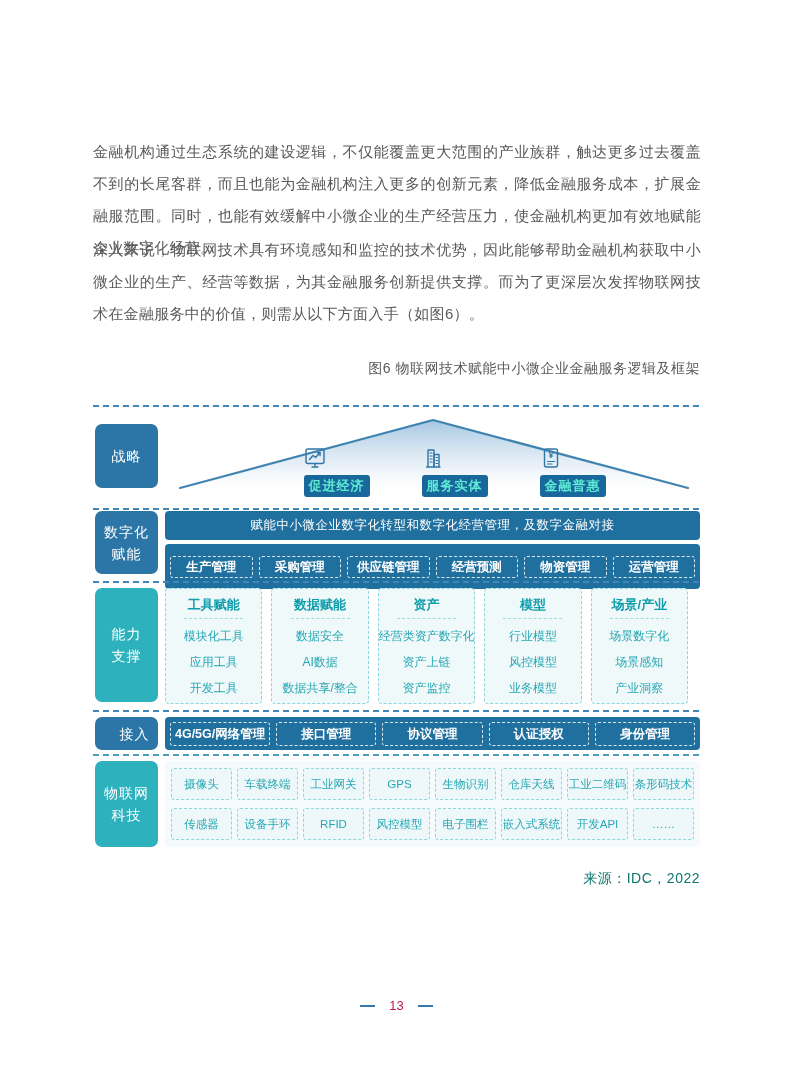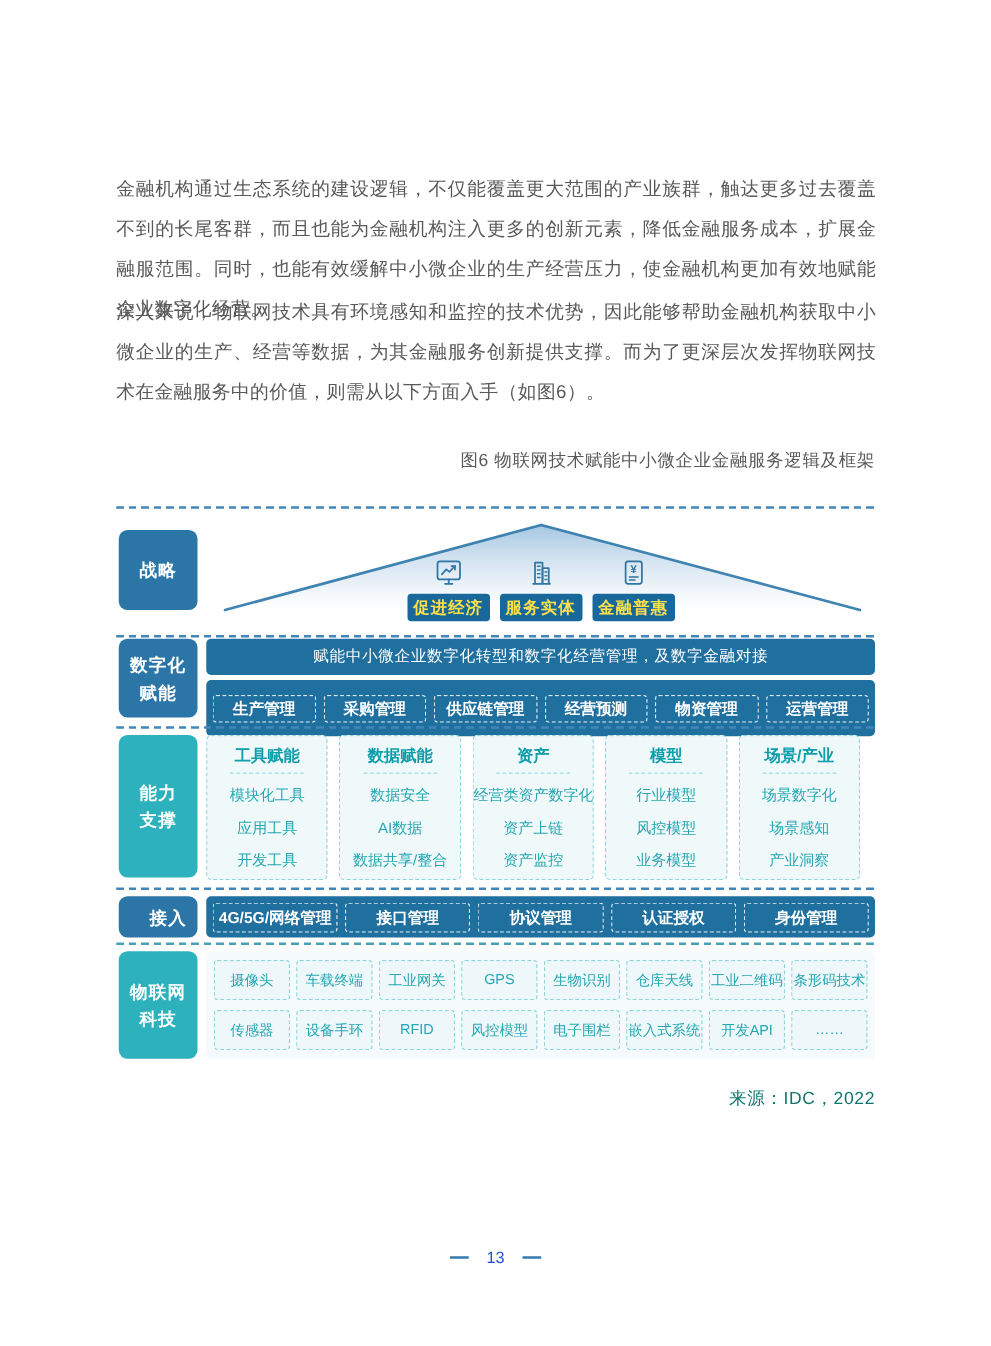--- a/index.html
+++ b/index.html
@@ -16,31 +16,31 @@
 
   .diagram { position:absolute; left:93px; top:405px; width:607px; height:445px; }
 
   .sep { position:absolute; left:0; width:607px; height:2px;
          background:repeating-linear-gradient(90deg,#4186b8 0 6px,transparent 6px 10px); }
   #sep1 { top:0; } #sep2 { top:103px; } #sep3 { top:176px; } #sep4 { top:305px; }
   #sep5 { top:349px; background:repeating-linear-gradient(90deg,#4aa0b9 0 6px,transparent 6px 10px); }
 
   .row-label { position:absolute; left:2px; width:63px; border-radius:7px;
                display:flex; flex-direction:column; align-items:center; justify-content:center;
-               color:#fff; font-size:14px; font-weight:bold; line-height:22px; letter-spacing:1px; }
+               color:#fff; font-size:14px; font-weight:normal; line-height:22px; letter-spacing:1px; }
   .blue-label { background:#2b76a6; }
   .teal-label { background:#2db1bd; }
 
   #strategy-label { top:19px; height:64px; }
   .triangle-svg { position:absolute; left:72px; top:6px; }
   .strategy-items { position:absolute; left:72px; top:40px; width:535px;
                     display:flex; justify-content:center; align-items:flex-end; gap:8px; }
   .strategy-item { display:flex; flex-direction:column; align-items:center; gap:4px; }
-  .pill { background:#19689b; color:#fde047; font-size:13px; font-weight:bold;
-          padding:2px 5px; border-radius:3px; line-height:18px; letter-spacing:1px; }
+  .pill { background:#19689b; color:#5eead4; font-size:13px; font-weight:bold;
+          padding:2px 5px; border-radius:3px; line-height:18px; letter-spacing:1px;margin-left:44px; }
 
   .blue-bar { position:absolute; left:72px; width:535px; background:#1f6f9f; border-radius:4px; }
   #de-header { top:106px; height:29px; display:flex; align-items:center; justify-content:center;
                color:#fff; font-size:12.5px; letter-spacing:0.5px; }
   #de-label { top:106px; height:63px; }
   #de-cells { top:139px; height:45px; display:flex; align-items:center; padding:0 5px; gap:6px; }
   .wcell { flex:1; border:1px dashed rgba(255,255,255,0.85); border-radius:3px;
            color:#fff; font-size:12.5px; font-weight:600; text-align:center; line-height:20px;
            height:22px; white-space:nowrap; overflow:hidden; }
 
@@ -65,21 +65,21 @@
   .tcell { flex:1; border:1px dashed #8fd6db; border-radius:3px; background:#eef8fa;
            color:#27a7b3; font-size:11.5px; display:flex; align-items:center; justify-content:center;
            white-space:nowrap; overflow:hidden; }
 
   .source-line { position:absolute; left:93px; top:870px; width:607px; text-align:right;
                  font-size:14px; color:#0f766e; letter-spacing:0.5px; }
 
   .footer { position:absolute; left:0; top:998px; width:793px;
             display:flex; align-items:center; justify-content:center; gap:14px; }
   .footer-dash { width:15px; height:2px; background:#3579ad; }
-  .footer-num { font-size:13px; color:#1d4ed8; }
+  .footer-num { font-size:13px; color:#be185d; }
 
   .icon-box { width:26px; height:26px; }
 </style>
 </head>
 <body>
 
 <div class="page">
 
   <p class="para" id="p1">金融机构通过生态系统的建设逻辑，不仅能覆盖更大范围的产业族群，触达更多过去覆盖不到的长尾客群，而且也能为金融机构注入更多的创新元素，降低金融服务成本，扩展金融服范围。同时，也能有效缓解中小微企业的生产经营压力，使金融机构更加有效地赋能企业数字化经营。</p>
   <p class="para" id="p2">深入来说，物联网技术具有环境感知和监控的技术优势，因此能够帮助金融机构获取中小微企业的生产、经营等数据，为其金融服务创新提供支撑。而为了更深层次发挥物联网技术在金融服务中的价值，则需从以下方面入手（如图6）。</p>

